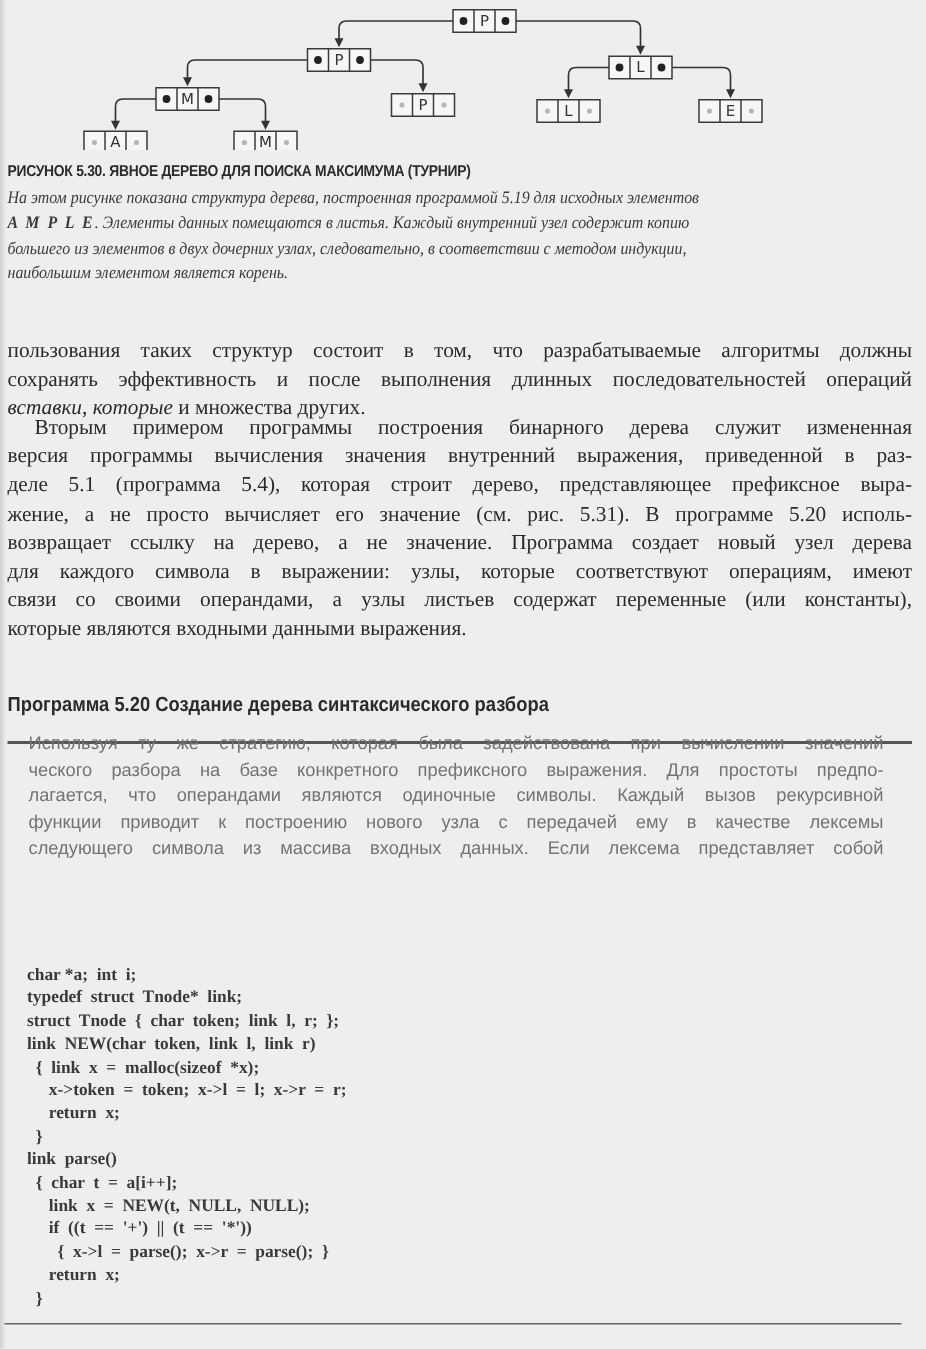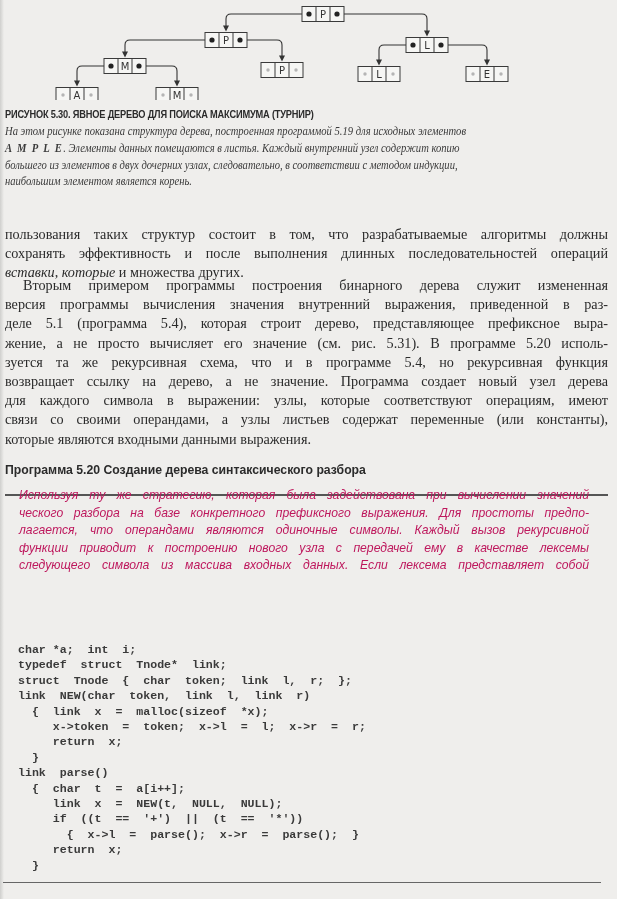--- a/index.html
+++ b/index.html
@@ -54,31 +54,31 @@
   .prog-heading {
     position: absolute; left: 5px; top: 462px; width: 603px;
     font-family: "Liberation Sans", sans-serif; font-weight: bold;
     font-size: 13.6px; color: #2b2b2b;
     border-bottom: 2px solid #555; padding-bottom: 14px; height: 18px;
   }
   .prog-heading span { display: inline-block; transform: scaleX(0.9); transform-origin: left center; white-space: nowrap; }
   .prog-desc {
     position: absolute; left: 19px; top: 487px; width: 570px;
     font-family: "Liberation Sans", sans-serif;
-    font-size: 12.2px; line-height: 17.6px; color: #be185d; font-style: italic;
+    font-size: 12.2px; line-height: 17.6px; color: #737373;
   }
   .prog-desc .line { display: block; white-space: nowrap; text-align: justify; text-align-last: justify; }
   .prog-desc .line.last { text-align-last: left; }
   .code {
     position: absolute; left: 18px; top: 642px; width: 560px;
     font-family: "Liberation Mono", monospace; font-weight: bold;
     font-size: 11.6px; line-height: 15.4px; color: #3a3a3a;
     white-space: pre; margin: 0;
   }
-  .code .ln { display: block; }
+  .code .ln { display: block; font-family: Liberation Serif, serif; }
   .bottom-rule {
     position: absolute; left: 3px; top: 882px; width: 598px; height: 0;
     border-top: 1.5px solid #666;
   }
   .left-shadow { position: absolute; left: 0; top: 0; width: 4px; height: 899px; background: linear-gradient(to right, #cfcfcd, rgba(239,238,236,0)); }
 </style>
 </head>
 <body>
 
 <div class="page">
@@ -191,21 +191,20 @@
     <span class="line">пользования таких структур состоит в том, что разрабатываемые алгоритмы должны</span>
     <span class="line">сохранять эффективность и после выполнения длинных последовательностей операций</span>
     <span class="line last"><span class="it">вставки</span><span>, </span><span class="it">которые</span><span> и множества других.</span></span>
   </div>
 
   <div class="body-par" id="par2">
     <span class="line" style="text-indent:18px">Вторым примером программы построения бинарного дерева служит измененная</span>
     <span class="line">версия программы вычисления значения внутренний выражения, приведенной в раз-</span>
     <span class="line">деле 5.1 (программа 5.4), которая строит дерево, представляющее префиксное выра-</span>
     <span class="line">жение, а не просто вычисляет его значение (см. рис. 5.31). В программе 5.20 исполь-</span>
-    <span class="line">зуется та же рекурсивная схема, что и в программе 5.4, но рекурсивная функция</span>
     <span class="line">возвращает ссылку на дерево, а не значение. Программа создает новый узел дерева</span>
     <span class="line">для каждого символа в выражении: узлы, которые соответствуют операциям, имеют</span>
     <span class="line">связи со своими операндами, а узлы листьев содержат переменные (или константы),</span>
     <span class="line last">которые являются входными данными выражения.</span>
   </div>
 
   <div class="prog-heading"><span>Программа 5.20 Создание дерева синтаксического разбора</span></div>
 
   <div class="prog-desc">
     <span class="line">Используя ту же стратегию, которая была задействована при вычислении значений</span>

